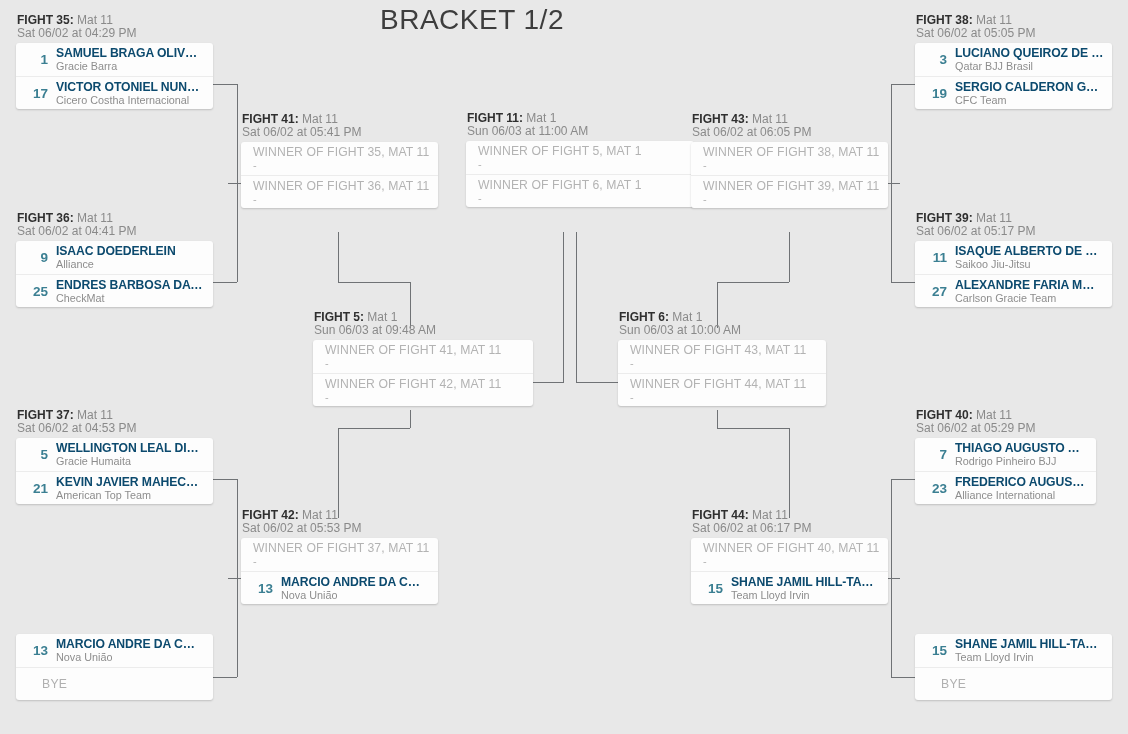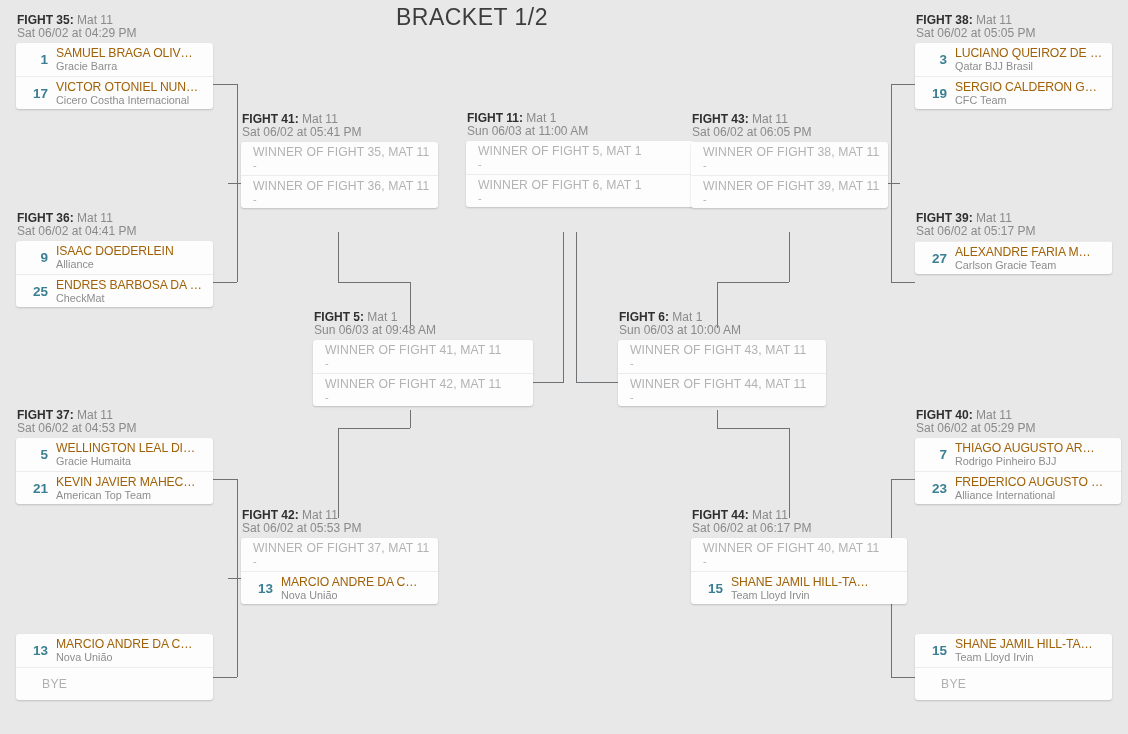--- a/index.html
+++ b/index.html
@@ -9,21 +9,21 @@
     font-family:"Liberation Sans", sans-serif;
     overflow:hidden;
     position:relative;
     -webkit-font-smoothing:antialiased;
   }
   #stage{position:absolute;left:0;top:0;width:1128px;height:734px;}
 
   .bracket-title{
     position:absolute;top:4px;left:0;width:944px;
     text-align:center;
-    font-size:23px;
+    font-size:28px;
     letter-spacing:.5px;
     color:#3d3d3d;
     font-weight:400;
   }
 
   
   .ln{position:absolute;background:#6f7275;}
   .lnv{width:1px;}
   .lnh{height:1px;}
 
@@ -61,22 +61,22 @@
     text-align:right;
     color:#3b7f92;
     font-size:13.5px;
     font-weight:bold;
     margin-right:8px;
     line-height:13px;
   }
   .who{overflow:hidden;}
   .nm{
     font-size:12.2px;
-    font-weight:normal;
-    color:#a16207;
+    font-weight:bold;
+    color:#0c4a6e;
     line-height:14px;
     white-space:nowrap;
     overflow:hidden;
     text-overflow:ellipsis;
     letter-spacing:-.1px;
   }
   .team{
     font-size:10.8px;
     color:#8d8d8d;
     line-height:13px;
@@ -354,21 +354,21 @@
         <div class="nm">WINNER OF FIGHT 38, MAT 11</div>
         <div class="team">-</div>
       </div>
       <div class="slot pending bordered">
         <div class="nm">WINNER OF FIGHT 39, MAT 11</div>
         <div class="team">-</div>
       </div>
     </div>
   </div>
 
-  <div class="match" style="left:691px;top:509px;width:216px;">
+  <div class="match" style="left:691px;top:509px;width:197px;">
     <div class="match-hdr">
       <span class="fno">FIGHT 44:</span>
       <span class="mat">Mat 11</span>
       <span class="dt">Sat 06/02 at 06:17 PM</span>
     </div>
     <div class="card">
       <div class="slot pending">
         <div class="nm">WINNER OF FIGHT 40, MAT 11</div>
         <div class="team">-</div>
       </div>
@@ -406,31 +406,38 @@
     </div>
   </div>
 
   <div class="match" style="left:915px;top:212px;width:197px;">
     <div class="match-hdr">
       <span class="fno">FIGHT 39:</span>
       <span class="mat">Mat 11</span>
       <span class="dt">Sat 06/02 at 05:17 PM</span>
     </div>
     <div class="card">
+      <div class="slot">
+        <div class="seed">11</div>
+        <div class="who">
+          <div class="nm">ISAQUE ALBERTO DE …</div>
+          <div class="team">Saikoo Jiu-Jitsu</div>
+        </div>
+      </div>
       <div class="slot bordered">
         <div class="seed">27</div>
         <div class="who">
           <div class="nm">ALEXANDRE FARIA M…</div>
           <div class="team">Carlson Gracie Team</div>
         </div>
       </div>
     </div>
   </div>
 
-  <div class="match" style="left:915px;top:409px;width:206px;">
+  <div class="match" style="left:915px;top:409px;width:181px;">
     <div class="match-hdr">
       <span class="fno">FIGHT 40:</span>
       <span class="mat">Mat 11</span>
       <span class="dt">Sat 06/02 at 05:29 PM</span>
     </div>
     <div class="card">
       <div class="slot">
         <div class="seed">7</div>
         <div class="who">
           <div class="nm">THIAGO AUGUSTO AR…</div>

